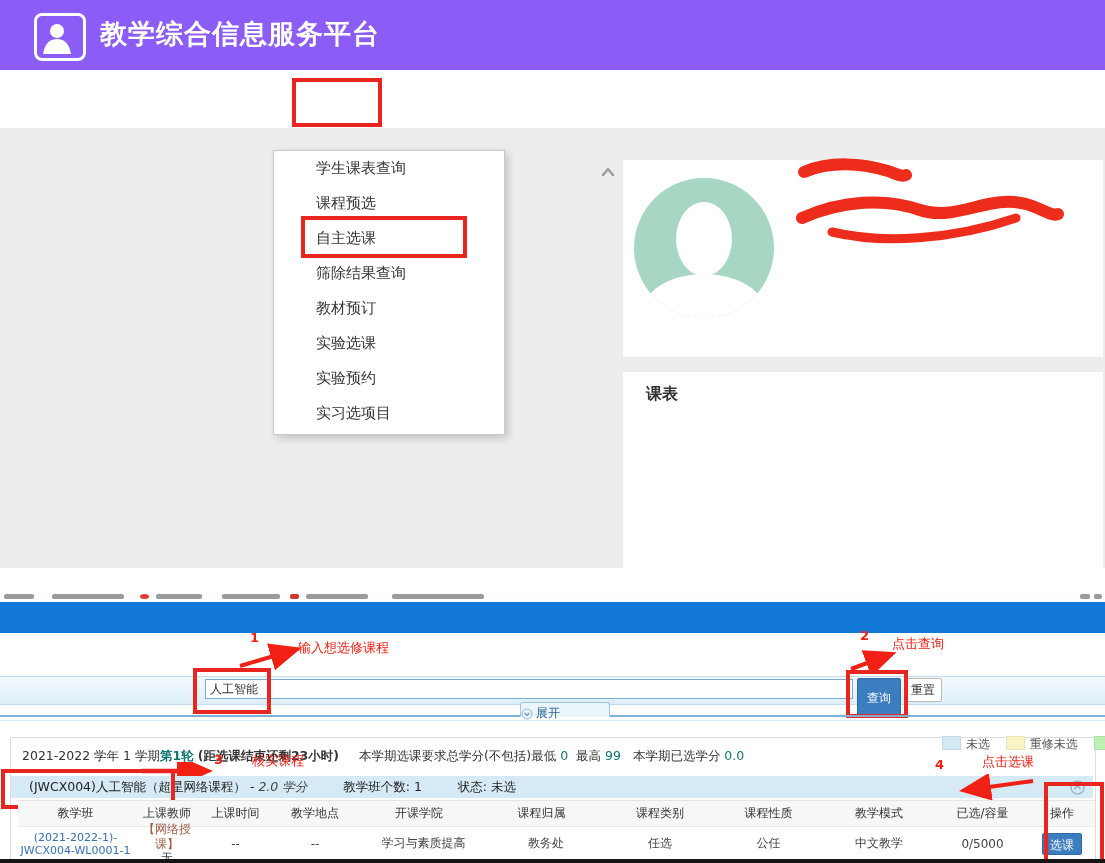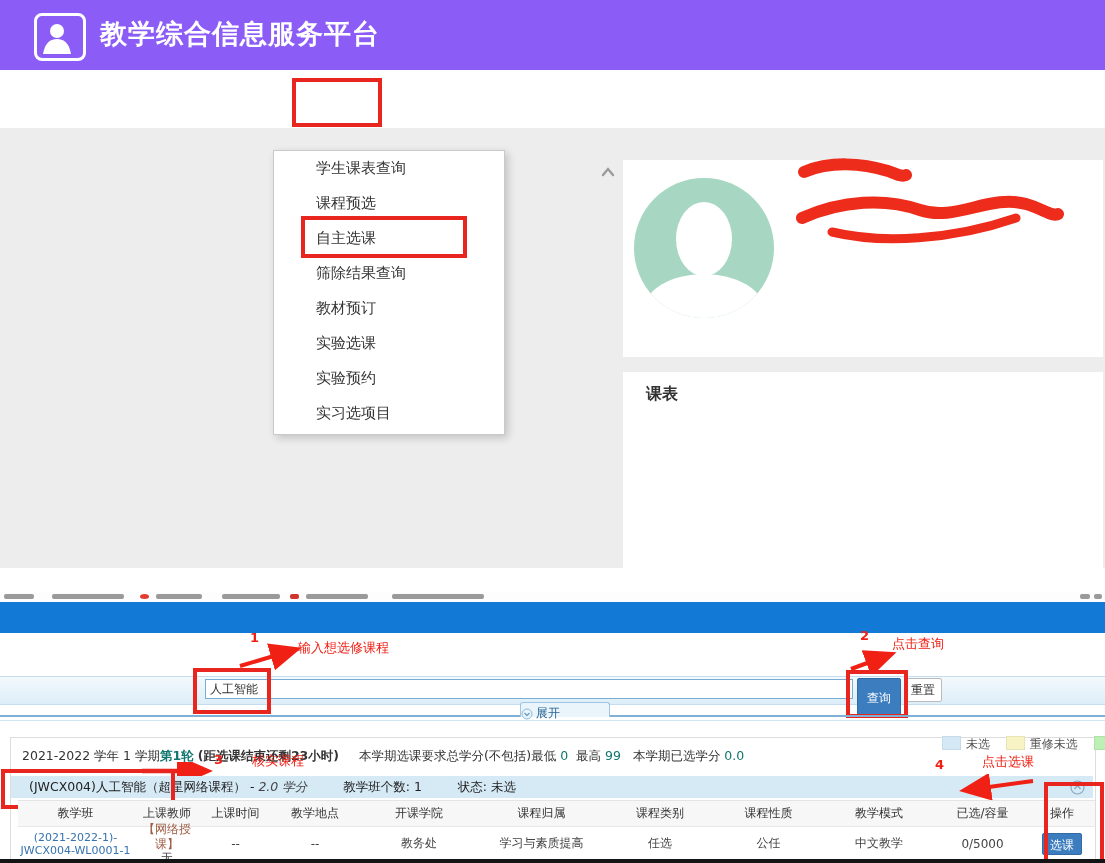--- a/index.html
+++ b/index.html
@@ -266,22 +266,22 @@
     <div class="tr">
       <div class="td c0">
           <span class="link" style="font-size:11px;">(2021-2022-1)-JWCX004-WL0001-1</span>
         </div>
       <div class="td c1">
         <div class="tag">【网络授课】</div>
         <div class="tname">无</div>
       </div>
       <div class="td c2">--</div>
       <div class="td c3">--</div>
+      <div class="td c5">学习与素质提高</div>
       <div class="td c4">教务处</div>
-      <div class="td c5">学习与素质提高</div>
       <div class="td c6">任选</div>
       <div class="td c7">公任</div>
       <div class="td c8">中文教学</div>
       <div class="td c9">0/5000</div>
       <div class="td c10">
           <button class="btn-blue btn-sel">选课</button>
         </div>
     </div>
   </div>
 

